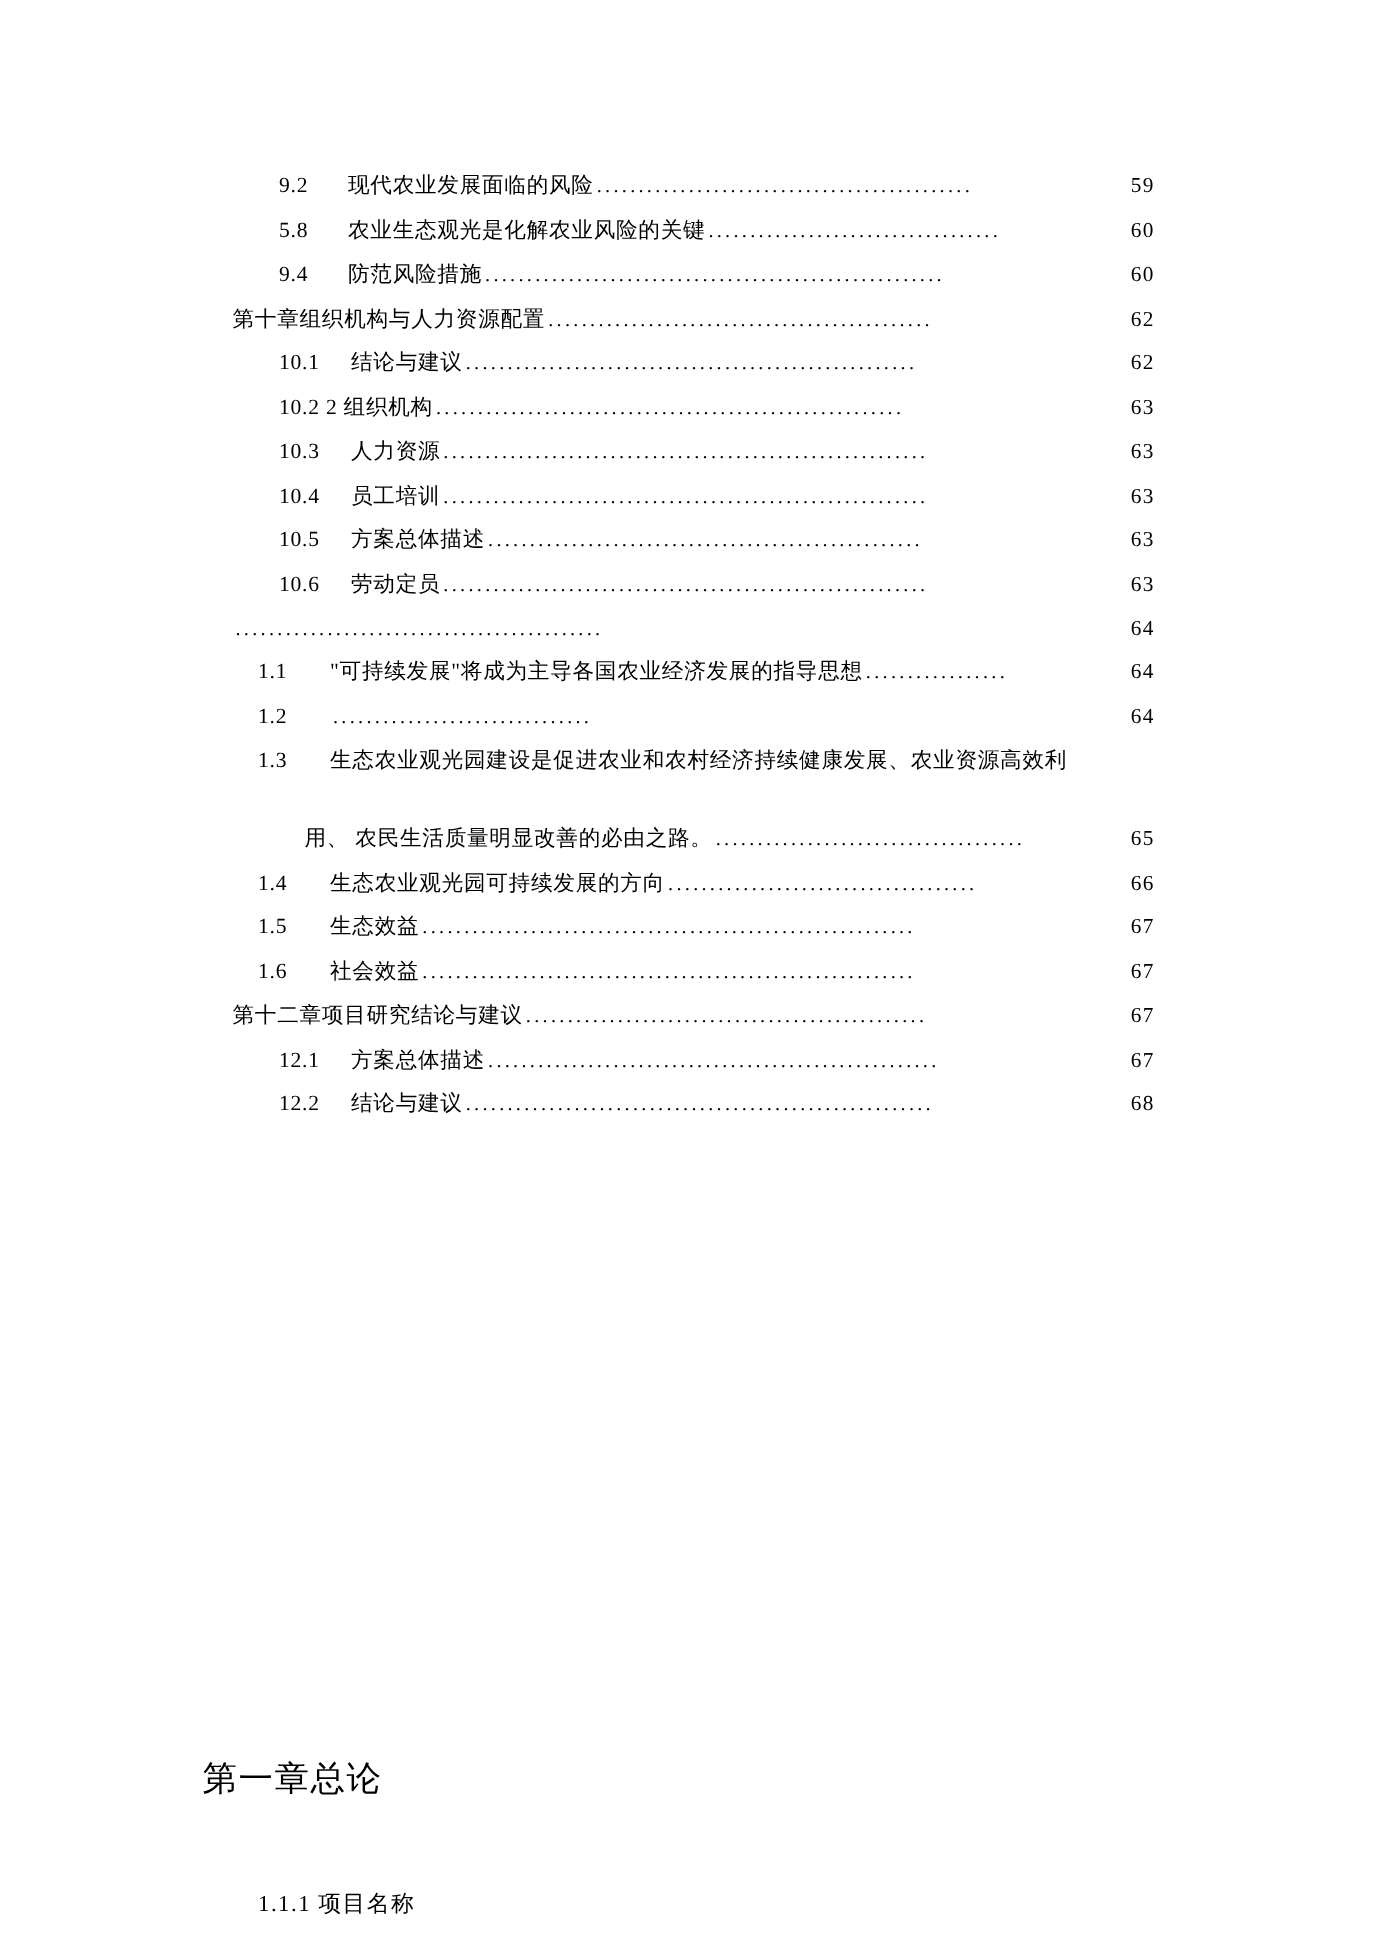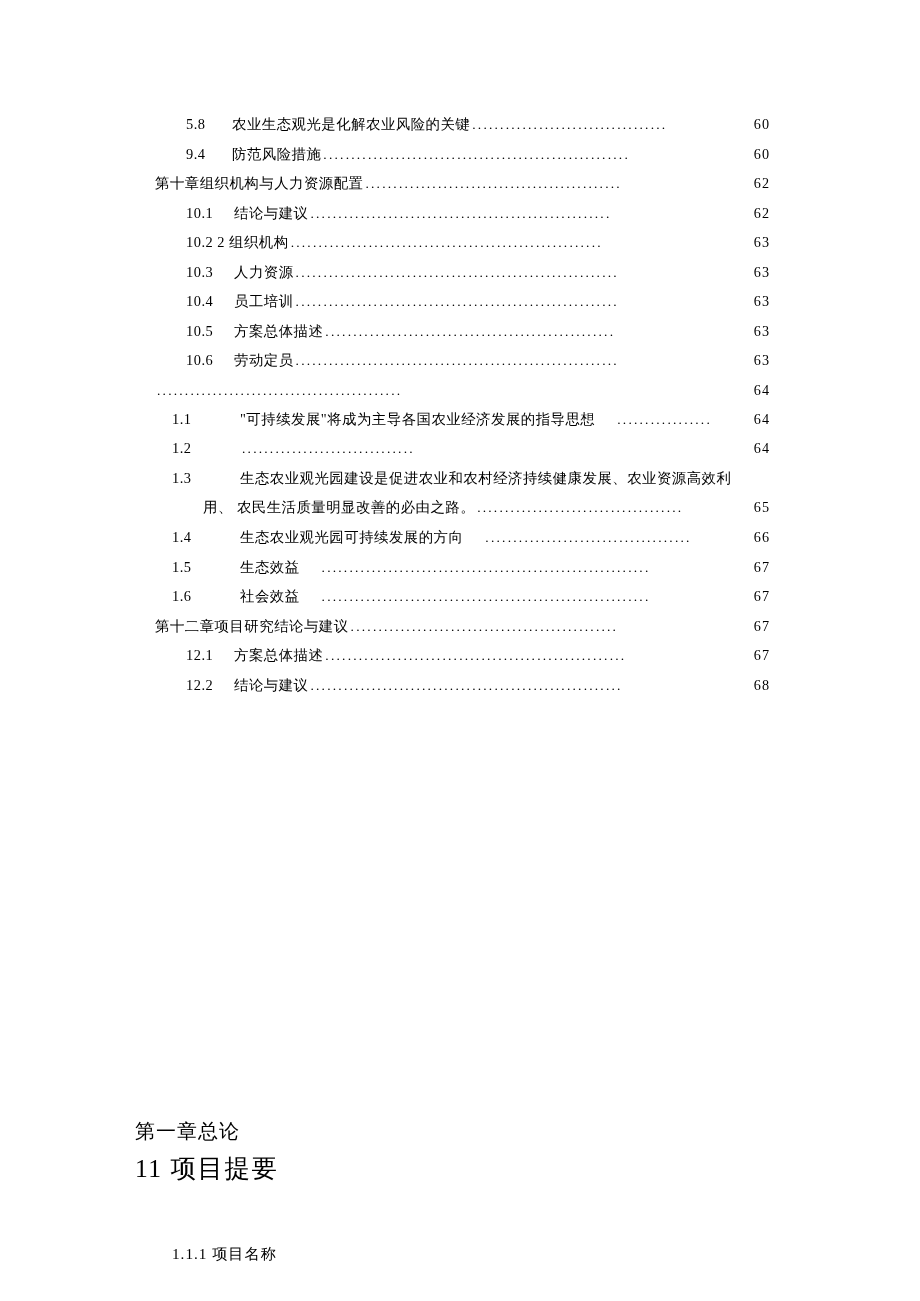--- a/index.html
+++ b/index.html
@@ -12,21 +12,21 @@
       color: #000;
     }
     .toc-entry {
       display: flex;
       align-items: baseline;
       font-size: 14.4px;
       line-height: 2.05;
       white-space: nowrap;
     }
     .toc-indent-1 { padding-left: 31px; }
-    .toc-indent-2 { padding-left: 17px; gap: 20px; }
+    .toc-indent-2 { padding-left: 17px; }
     .toc-num {
       min-width: 46px;
       letter-spacing: 0.5px;
     }
     .toc-num-wide { min-width: 48px; }
     .toc-title { letter-spacing: 0.5px; }
     .toc-leader {
       flex: 1;
       overflow: hidden;
       letter-spacing: 2.2px;
@@ -35,21 +35,21 @@
       color: #000;
     }
     .toc-page {
       letter-spacing: 1px;
       font-size: 14.2px;
     }
     .chapter-block {
       margin-top: 418px;
     }
     .chapter-title {
-      font-size: 20px;
+      font-size: 23px;
       letter-spacing: 1px;
       font-weight: 400;
       margin-bottom: 6px;
       margin-left: -20px;
     }
     .chapter-section {
       font-size: 25.5px;
       letter-spacing: 1.5px;
       font-weight: 400;
       margin-left: -20px;
@@ -58,20 +58,26 @@
       margin-top: 58px;
       margin-left: 17px;
       font-size: 15.2px;
       letter-spacing: 1px;
     }
   </style>
 </head>
 <body>
 
 <div id="toc-container">
+    <div class="toc-entry toc-indent-1">
+      <span class="toc-num">9.2</span>
+      <span class="toc-title">现代农业发展面临的风险</span>
+      <span class="toc-leader">.............................................</span>
+      <span class="toc-page">59</span>
+    </div>
     <div class="toc-entry toc-indent-1">
       <span class="toc-num">5.8</span>
       <span class="toc-title">农业生态观光是化解农业风险的关键</span>
       <span class="toc-leader">...................................</span>
       <span class="toc-page">60</span>
     </div>
     <div class="toc-entry toc-indent-1">
       <span class="toc-num">9.4</span>
       <span class="toc-title">防范风险措施</span>
       <span class="toc-leader">.......................................................</span>
@@ -129,21 +135,21 @@
     </div>
     <div class="toc-entry toc-indent-2">
       <span class="toc-num toc-num-wide">1.2</span>
       <span class="toc-leader">...............................</span>
       <span class="toc-page">64</span>
     </div>
     <div class="toc-entry toc-indent-2">
       <span class="toc-num toc-num-wide">1.3</span>
       <span class="toc-title">生态农业观光园建设是促进农业和农村经济持续健康发展、农业资源高效利</span>
     </div>
-    <div class="toc-entry" style="padding-left: 48px;">
+    <div class="toc-entry" style="padding-left: 48px; margin-top: 22px;">
       <span class="toc-title">用、 农民生活质量明显改善的必由之路。</span>
       <span class="toc-leader"> .....................................</span>
       <span class="toc-page">65</span>
     </div>
     <div class="toc-entry toc-indent-2">
       <span class="toc-num toc-num-wide">1.4</span>
       <span class="toc-title">生态农业观光园可持续发展的方向</span>
       <span class="toc-leader">.....................................</span>
       <span class="toc-page">66</span>
     </div>
@@ -173,16 +179,15 @@
     <div class="toc-entry toc-indent-1">
       <span class="toc-num toc-num-wide">12.2</span>
       <span class="toc-title">结论与建议</span>
       <span class="toc-leader">........................................................</span>
       <span class="toc-page">68</span>
     </div>
   </div>
 
 <div class="chapter-block">
   <div class="chapter-title">第一章总论</div>
-  <div class="chapter-section">11 项目提要</div>
   <div class="sub-111">1.1.1  项目名称</div>
 
 </div>
 
 </body></html>

